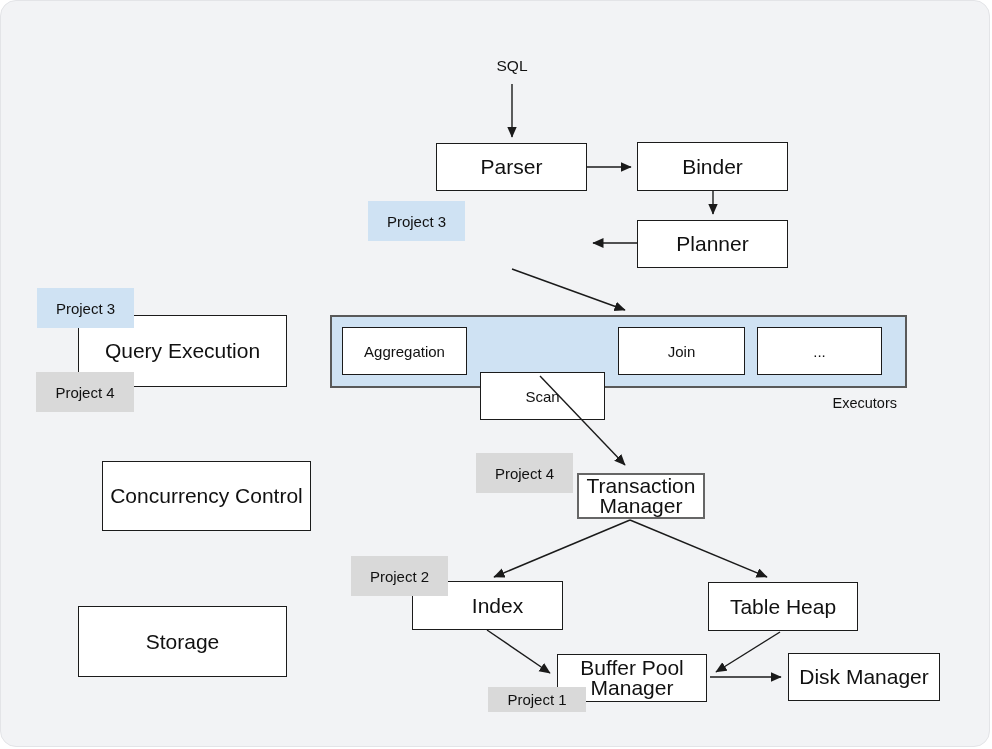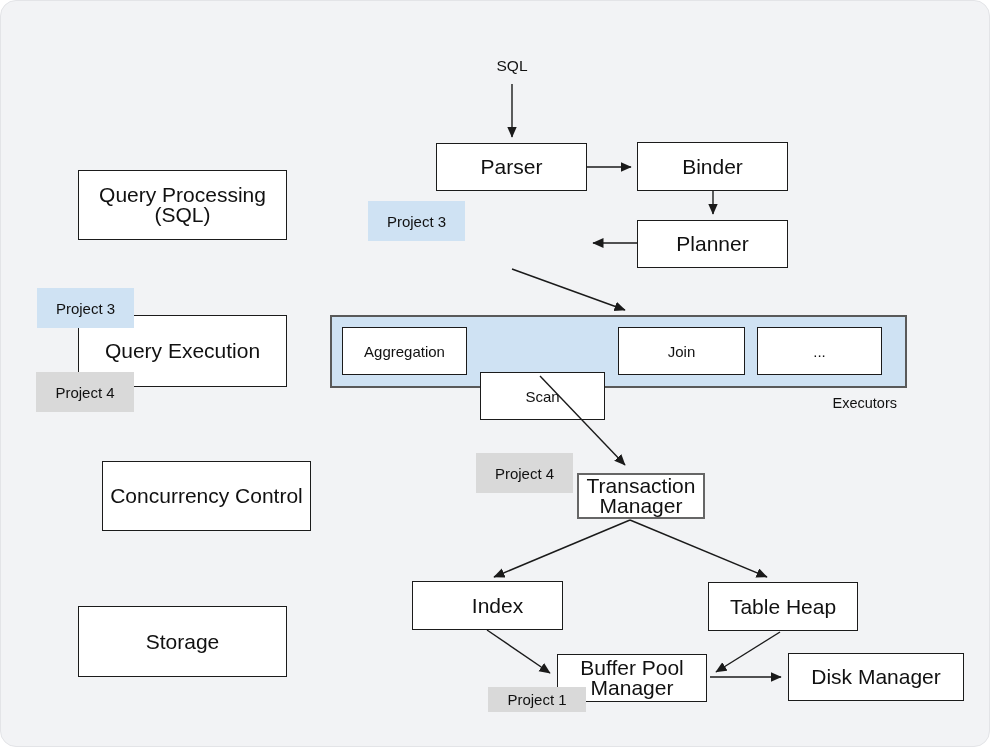--- a/index.html
+++ b/index.html
@@ -26,24 +26,20 @@
 </style>
 </head>
 <body>
 
 <div id="canvas">
   <div class="frame"></div>
 
   <div class="free-text" style="left:462px;top:57px;width:100px;text-align:center;font-size:15.5px;">SQL</div>
   <div class="caption" style="left:817px;top:395px;width:80px;text-align:right;">Executors</div>
 
-  <div class="node" style="left:78px;top:170px;width:209px;height:70px;">
-    <span>Query Processing</span>
-    <span>(SQL)</span>
-  </div>
   <div class="node" style="left:78px;top:315px;width:209px;height:72px;">
     <span>Query Execution</span>
   </div>
   <div class="node" style="left:78px;top:461px;width:209px;height:70px;margin-left:24px;">
     <span>Concurrency Control</span>
   </div>
   <div class="node" style="left:78px;top:606px;width:209px;height:71px;">
     <span>Storage</span>
   </div>
 
@@ -78,28 +74,29 @@
   <div class="node" style="left:412px;top:581px;width:151px;height:49px;padding-left:20px;">
     <span>Index</span>
   </div>
   <div class="node" style="left:708px;top:582px;width:150px;height:49px;">
     <span>Table Heap</span>
   </div>
   <div class="node" style="left:557px;top:654px;width:150px;height:48px;">
     <span>Buffer Pool</span>
     <span>Manager</span>
   </div>
-  <div class="node" style="left:788px;top:653px;width:176px;height:48px;">
+  <div class="node" style="left:788px;top:653px;width:152px;height:48px;">
     <span>Disk Manager</span>
   </div>
 
   <div class="plabel blue" style="left:368px;top:201px;width:97px;height:40px;">Project 3</div>
   <div class="plabel blue" style="left:37px;top:288px;width:97px;height:40px;">Project 3</div>
   <div class="plabel grayl" style="left:36px;top:372px;width:98px;height:40px;">Project 4</div>
   <div class="plabel grayl" style="left:476px;top:453px;width:97px;height:40px;">Project 4</div>
+  <div class="plabel grayl" style="left:351px;top:556px;width:97px;height:40px;">Project 2</div>
   <div class="plabel grayl" style="left:488px;top:687px;width:98px;height:25px;">Project 1</div>
 
   <svg class="arrows" width="992" height="749">
     <defs>
       <marker id="ah" markerWidth="9" markerHeight="8" refX="7.5" refY="3.5" orient="auto">
         <path d="M0,0 L8,3.5 L0,7 z" fill="#1a1a1a"></path>
       </marker>
     </defs>
     <line x1="512" y1="84" x2="512" y2="137" marker-end="url(#ah)"></line>
     <line x1="587" y1="167" x2="631" y2="167" marker-end="url(#ah)"></line>

